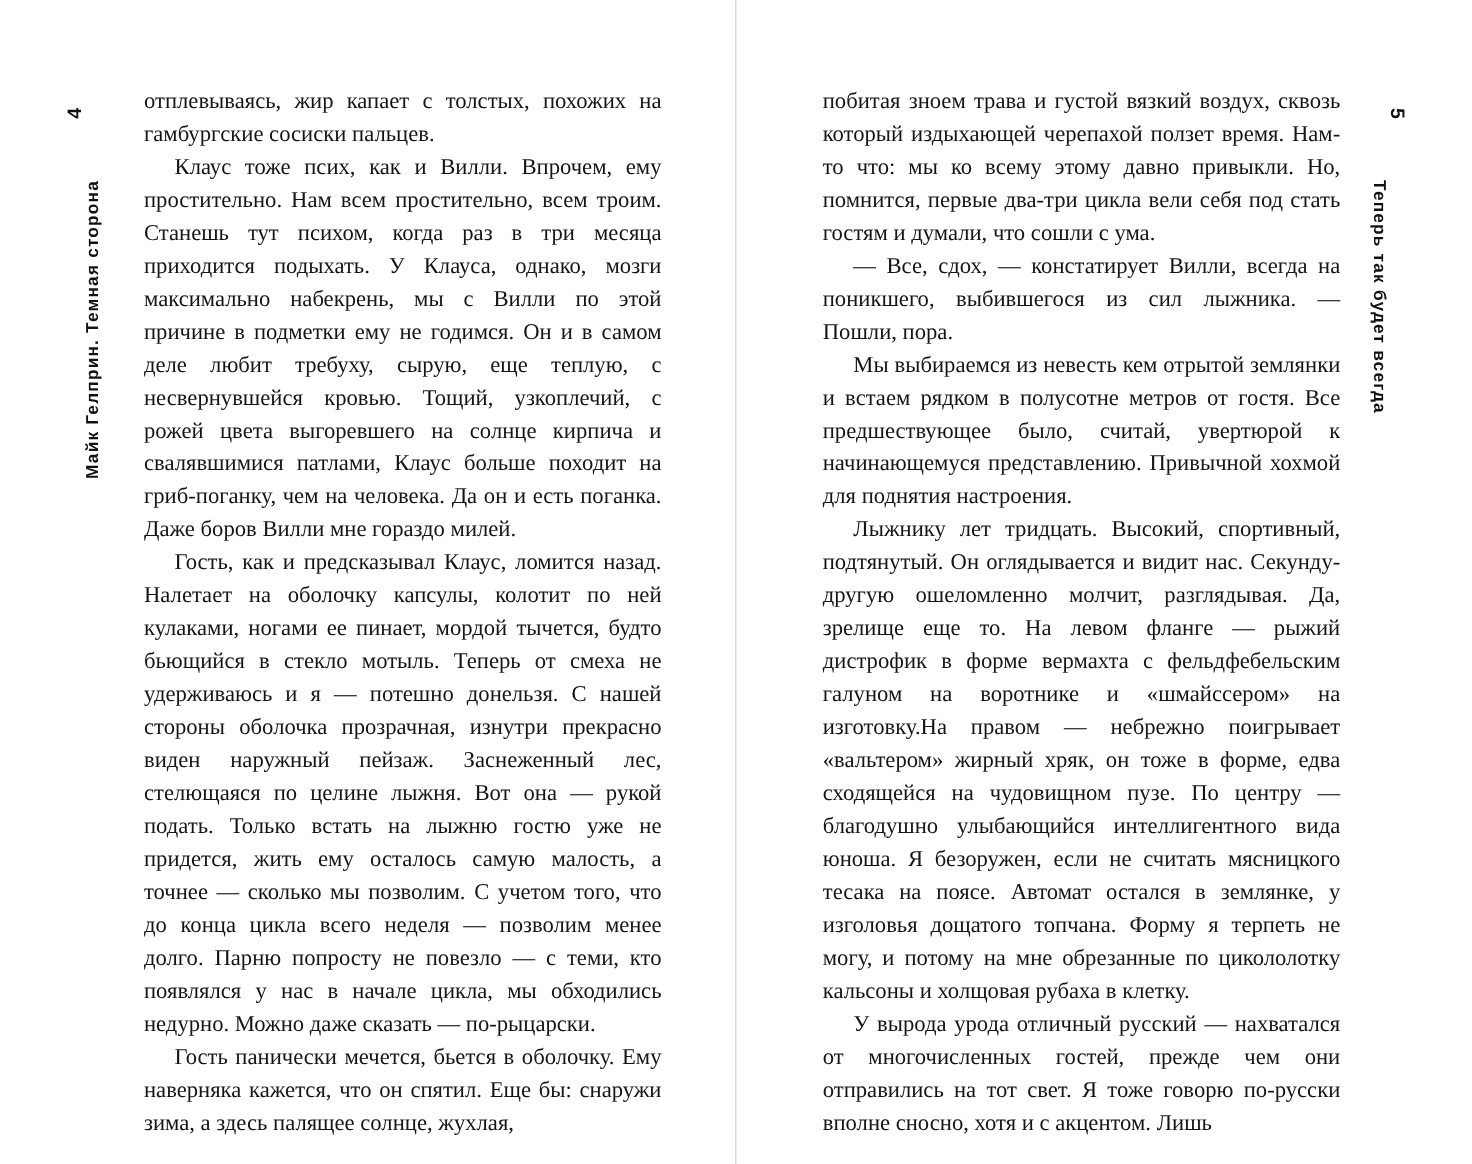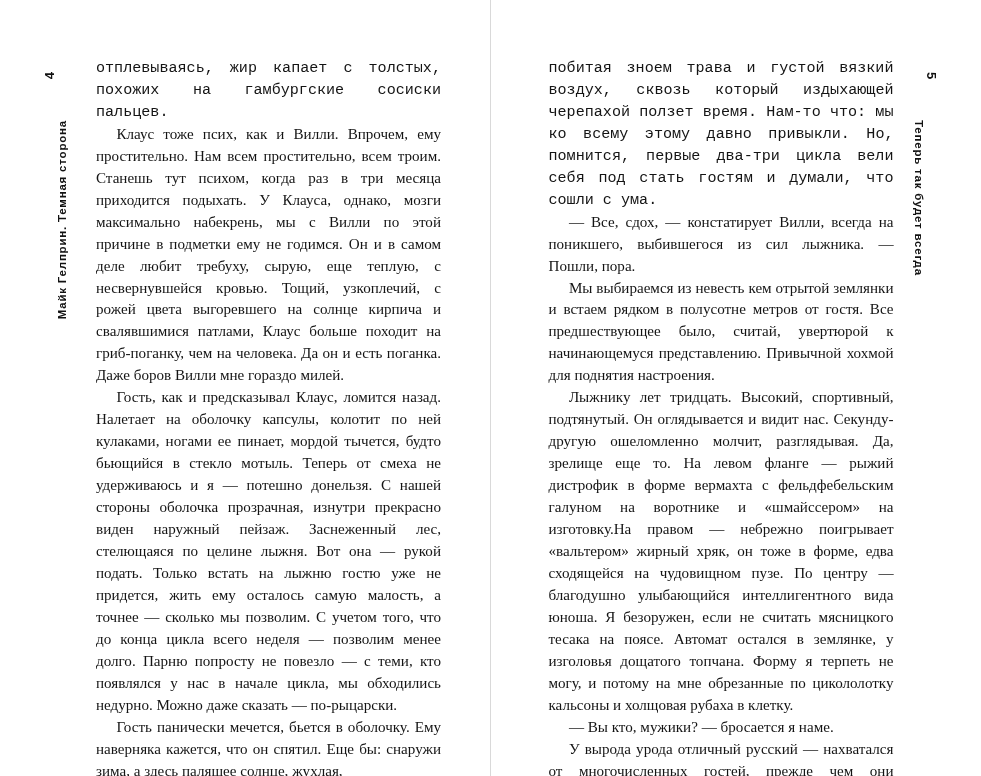--- a/index.html
+++ b/index.html
@@ -90,21 +90,20 @@
     color: #141414;
   }
   .column-left { left: 96px; }
   .column-right { left: 58px; }
   .column p {
     margin: 0;
     text-indent: 1.35em;
   }
   .column p.noindent {
     text-indent: 0;
-    font-family: Liberation Mono, monospace;
   }
 </style>
 </head>
 <body>
 
 <div class="spread">
 
   <div class="page">
     <div class="folio folio-left">4</div>
     <div class="runhead runhead-left">
@@ -123,18 +122,17 @@
   <div class="page">
     <div class="folio folio-right">5</div>
     <div class="runhead runhead-right">
       <span class="vtext">Теперь так будет всегда</span>
     </div>
     <div class="column column-right">
       <p class="noindent">побитая зноем трава и густой вязкий воздух, сквозь который издыхающей черепахой ползет время. Нам-то что: мы ко всему этому давно привыкли. Но, помнится, первые два-три цикла вели себя под стать гостям и думали, что сошли с ума.</p>
       <p>— Все, сдох, — констатирует Вилли, всегда на поникшего, выбившегося из сил лыжника. — Пошли, пора.</p>
       <p>Мы выбираемся из невесть кем отрытой землянки и встаем рядком в полусотне метров от гостя. Все предшествующее было, считай, увертюрой к начинающемуся представлению. Привычной хохмой для поднятия настроения.</p>
       <p>Лыжнику лет тридцать. Высокий, спортивный, подтянутый. Он оглядывается и видит нас. Секунду-другую ошеломленно молчит, разглядывая. Да, зрелище еще то. На левом фланге — рыжий дистрофик в форме вермахта с фельдфебельским галуном на воротнике и «шмайссером» на изготовку.На правом — небрежно поигрывает «вальтером» жирный хряк, он тоже в форме, едва сходящейся на чудовищном пузе. По центру — благодушно улыбающийся интеллигентного вида юноша. Я безоружен, если не считать мясницкого тесака на поясе. Автомат остался в землянке, у изголовья дощатого топчана. Форму я терпеть не могу, и потому на мне обрезанные по цикололотку кальсоны и холщовая рубаха в клетку.</p>
-      <p>— Вы кто, мужики? — бросается я наме.</p>
       <p>У вырода урода отличный русский — нахватался от многочисленных гостей, прежде чем они отправились на тот свет. Я тоже говорю по-русски вполне сносно, хотя и с акцентом. Лишь</p>
     </div>
   </div>
 
 </div>
 
 </body></html>

